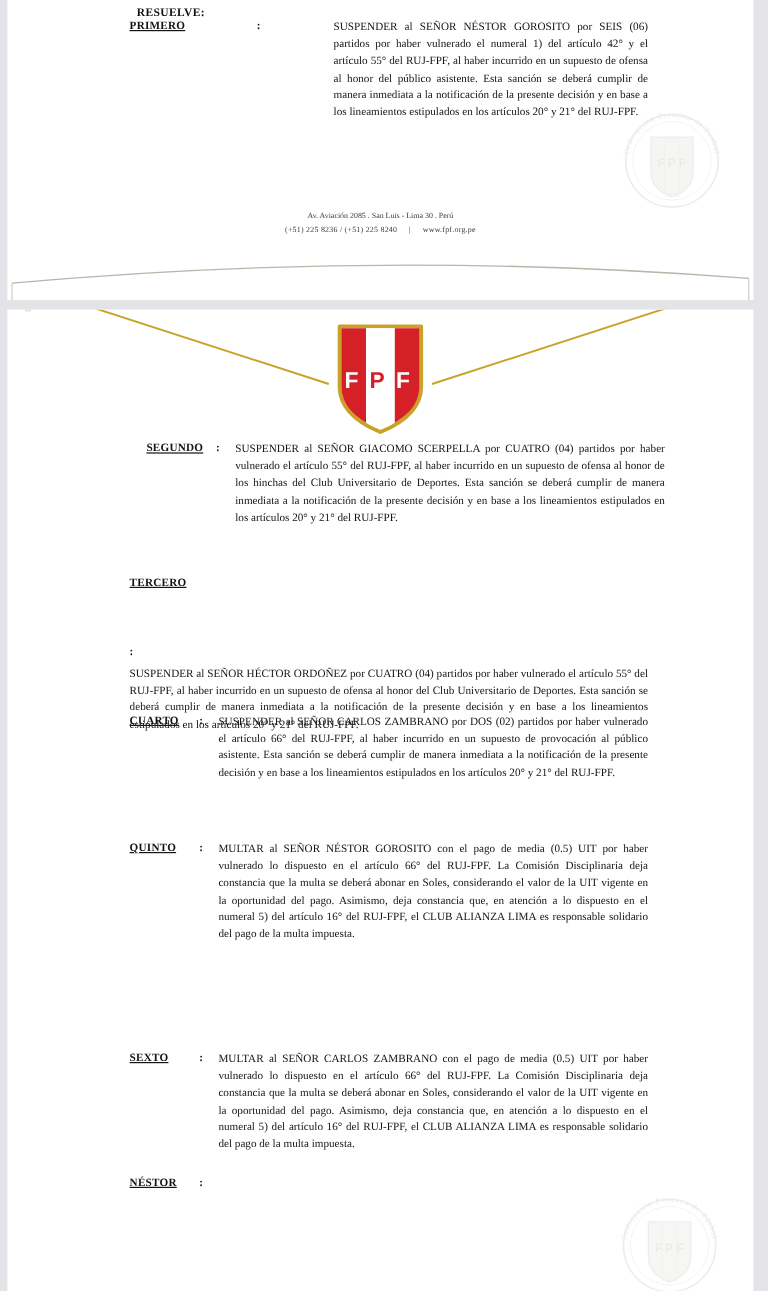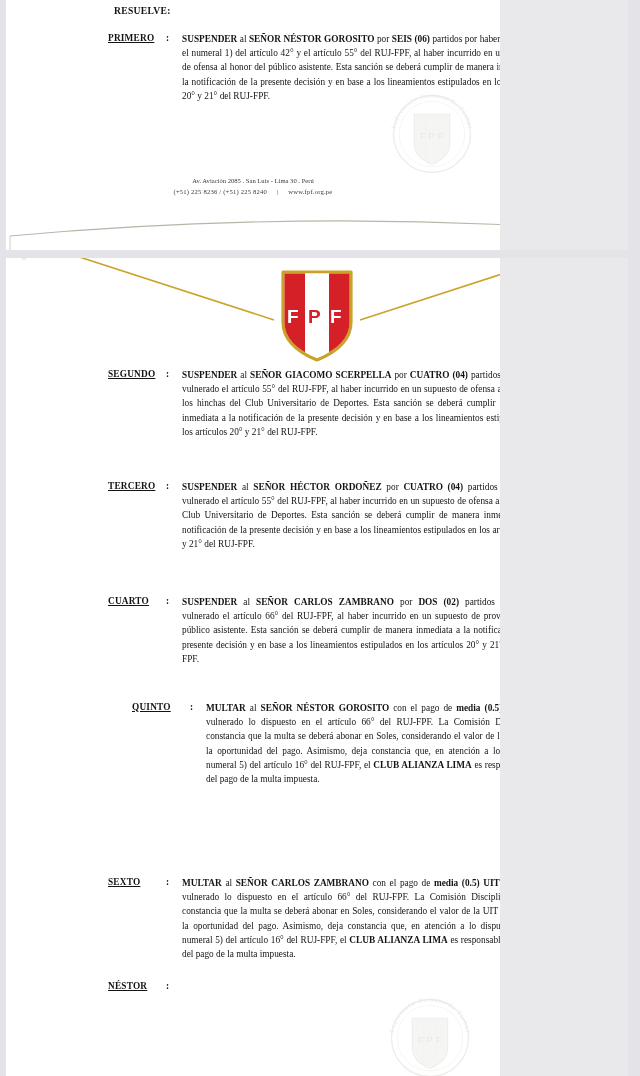--- a/index.html
+++ b/index.html
@@ -7,21 +7,21 @@
   body{
     width:640px;height:1076px;overflow:hidden;
     background:#e9e9ec;
     font-family:"Liberation Serif","DejaVu Serif",serif;
     position:relative;
   }
   .viewport{position:absolute;inset:0;width:640px;height:1076px;overflow:hidden;}
 
   
   .page{
-    position:absolute;left:6px;width:494px;background:#ffffff;
+    position:absolute;left:6px;width:622px;background:#ffffff;
     overflow:hidden;
   }
   #page1{top:0px;height:250px;}
   #page2{top:258px;height:818px;}
   .gutter{
     position:absolute;left:0;width:640px;background:#e4e4e8;
   }
   #gutter-mid{top:250px;height:8px;}
   .edge{position:absolute;top:0;height:1076px;width:6px;background:#e4e4e8;}
   .edge.left{left:0;}
@@ -43,21 +43,21 @@
   .clause .colon{
     width:16px;flex:0 0 16px;text-align:left;
     font-size:9.3px;font-weight:bold;color:#141414;padding-top:.5px;
   }
   .clause .body{
     flex:1 1 auto;
     font-size:9.3px;line-height:14.2px;
     text-align:justify;color:#141414;
     hyphens:none;
   }
-  .clause .body b{font-weight:bold;}
+  .clause .body b{font-weight:normal;}
 
   
   #resuelve{
     position:absolute;left:108px;top:5px;
     font-size:9.6px;font-weight:bold;text-decoration:none;color:#111;
     letter-spacing:.3px;
   }
 
   
   #footer{
@@ -93,21 +93,21 @@
 </style>
 </head>
 <body>
 
 <div class="viewport">
 
   <div class="page" id="page1">
 
     <div id="resuelve">RESUELVE:</div>
 
-    <div class="clause" id="c-primero" style="left:102px;top:32px;width:432px;">
+    <div class="clause" id="c-primero" style="left:102px;top:16px;width:432px;gap:48px;">
       <div class="label">PRIMERO</div>
       <div class="colon">:</div>
       <div class="body"><b>SUSPENDER</b><span> al </span><b>SEÑOR NÉSTOR GOROSITO</b><span> por </span><b>SEIS (06)</b><span> partidos por haber vulnerado el numeral 1) del artículo 42° y el artículo 55° del RUJ-FPF, al haber incurrido en un supuesto de ofensa al honor del público asistente. Esta sanción se deberá cumplir de manera inmediata a la notificación de la presente decisión y en base a los lineamientos estipulados en los artículos 20° y 21° del RUJ-FPF.</span></div>
     </div>
 
     <div class="seal" id="seal1">
       <svg viewBox="0 0 200 200" width="104" height="104" aria-hidden="true">
         <defs>
           <path id="arcTop1" d="M 30 100 A 70 70 0 0 1 170 100"></path>
           <path id="arcBot1" d="M 42 100 A 58 58 0 0 0 158 100"></path>
@@ -165,39 +165,39 @@
           </g>
           <text x="6" y="53" font-family="Liberation Sans, sans-serif" font-size="19" font-weight="bold" fill="#ffffff">F</text>
           <text x="27" y="53" font-family="Liberation Sans, sans-serif" font-size="19" font-weight="bold" fill="#d62027">P</text>
           <text x="49" y="53" font-family="Liberation Sans, sans-serif" font-size="19" font-weight="bold" fill="#ffffff">F</text>
         </g>
       </svg>
     </div>
 
     <div id="side-mark">FEDERACIÓN PERUANA DE FÚTBOL</div>
 
-    <div class="clause" style="left:102px;top:110px;width:432px;">
+    <div class="clause" style="left:116px;top:110px;width:432px;">
       <div class="label">SEGUNDO</div>
       <div class="colon">:</div>
       <div class="body"><b>SUSPENDER</b><span> al </span><b>SEÑOR GIACOMO SCERPELLA</b><span> por </span><b>CUATRO (04)</b><span> partidos por haber vulnerado el artículo 55° del RUJ-FPF, al haber incurrido en un supuesto de ofensa al honor de los hinchas del Club Universitario de Deportes. Esta sanción se deberá cumplir de manera inmediata a la notificación de la presente decisión y en base a los lineamientos estipulados en los artículos 20° y 21° del RUJ-FPF.</span></div>
     </div>
 
-    <div class="clause" style="left:102px;top:222px;width:432px;">
+    <div class="clause" style="left:102px;top:222px;width:432px;flex-direction:column;">
       <div class="label">TERCERO</div>
       <div class="colon">:</div>
       <div class="body"><b>SUSPENDER</b><span> al </span><b>SEÑOR HÉCTOR ORDOÑEZ</b><span> por </span><b>CUATRO (04)</b><span> partidos por haber vulnerado el artículo 55° del RUJ-FPF, al haber incurrido en un supuesto de ofensa al honor del Club Universitario de Deportes. Esta sanción se deberá cumplir de manera inmediata a la notificación de la presente decisión y en base a los lineamientos estipulados en los artículos 20° y 21° del RUJ-FPF.</span></div>
     </div>
 
     <div class="clause" style="left:102px;top:320px;width:432px;margin-top:17px;">
       <div class="label">CUARTO</div>
       <div class="colon">:</div>
       <div class="body"><b>SUSPENDER</b><span> al </span><b>SEÑOR CARLOS ZAMBRANO</b><span> por </span><b>DOS (02)</b><span> partidos por haber vulnerado el artículo 66° del RUJ-FPF, al haber incurrido en un supuesto de provocación al público asistente. Esta sanción se deberá cumplir de manera inmediata a la notificación de la presente decisión y en base a los lineamientos estipulados en los artículos 20° y 21° del RUJ-FPF.</span></div>
     </div>
 
-    <div class="clause" style="left:102px;top:443px;width:432px;margin-left:24px;">
+    <div class="clause" style="left:102px;top:443px;width:432px;">
       <div class="label">QUINTO</div>
       <div class="colon">:</div>
       <div class="body"><b>MULTAR</b><span> al </span><b>SEÑOR NÉSTOR GOROSITO</b><span> con el pago de </span><b>media (0.5) UIT</b><span> por haber vulnerado lo dispuesto en el artículo 66° del RUJ-FPF. La Comisión Disciplinaria deja constancia que la multa se deberá abonar en Soles, considerando el valor de la UIT vigente en la oportunidad del pago. Asimismo, deja constancia que, en atención a lo dispuesto en el numeral 5) del artículo 16° del RUJ-FPF, el </span><b>CLUB ALIANZA LIMA</b><span> es responsable solidario del pago de la multa impuesta.</span></div>
     </div>
 
     <div class="clause" style="left:102px;top:578px;width:432px;margin-top:40px;">
       <div class="label">SEXTO</div>
       <div class="colon">:</div>
       <div class="body"><b>MULTAR</b><span> al </span><b>SEÑOR CARLOS ZAMBRANO</b><span> con el pago de </span><b>media (0.5) UIT</b><span> por haber vulnerado lo dispuesto en el artículo 66° del RUJ-FPF. La Comisión Disciplinaria deja constancia que la multa se deberá abonar en Soles, considerando el valor de la UIT vigente en la oportunidad del pago. Asimismo, deja constancia que, en atención a lo dispuesto en el numeral 5) del artículo 16° del RUJ-FPF, el </span><b>CLUB ALIANZA LIMA</b><span> es responsable solidario del pago de la multa impuesta.</span></div>
     </div>

